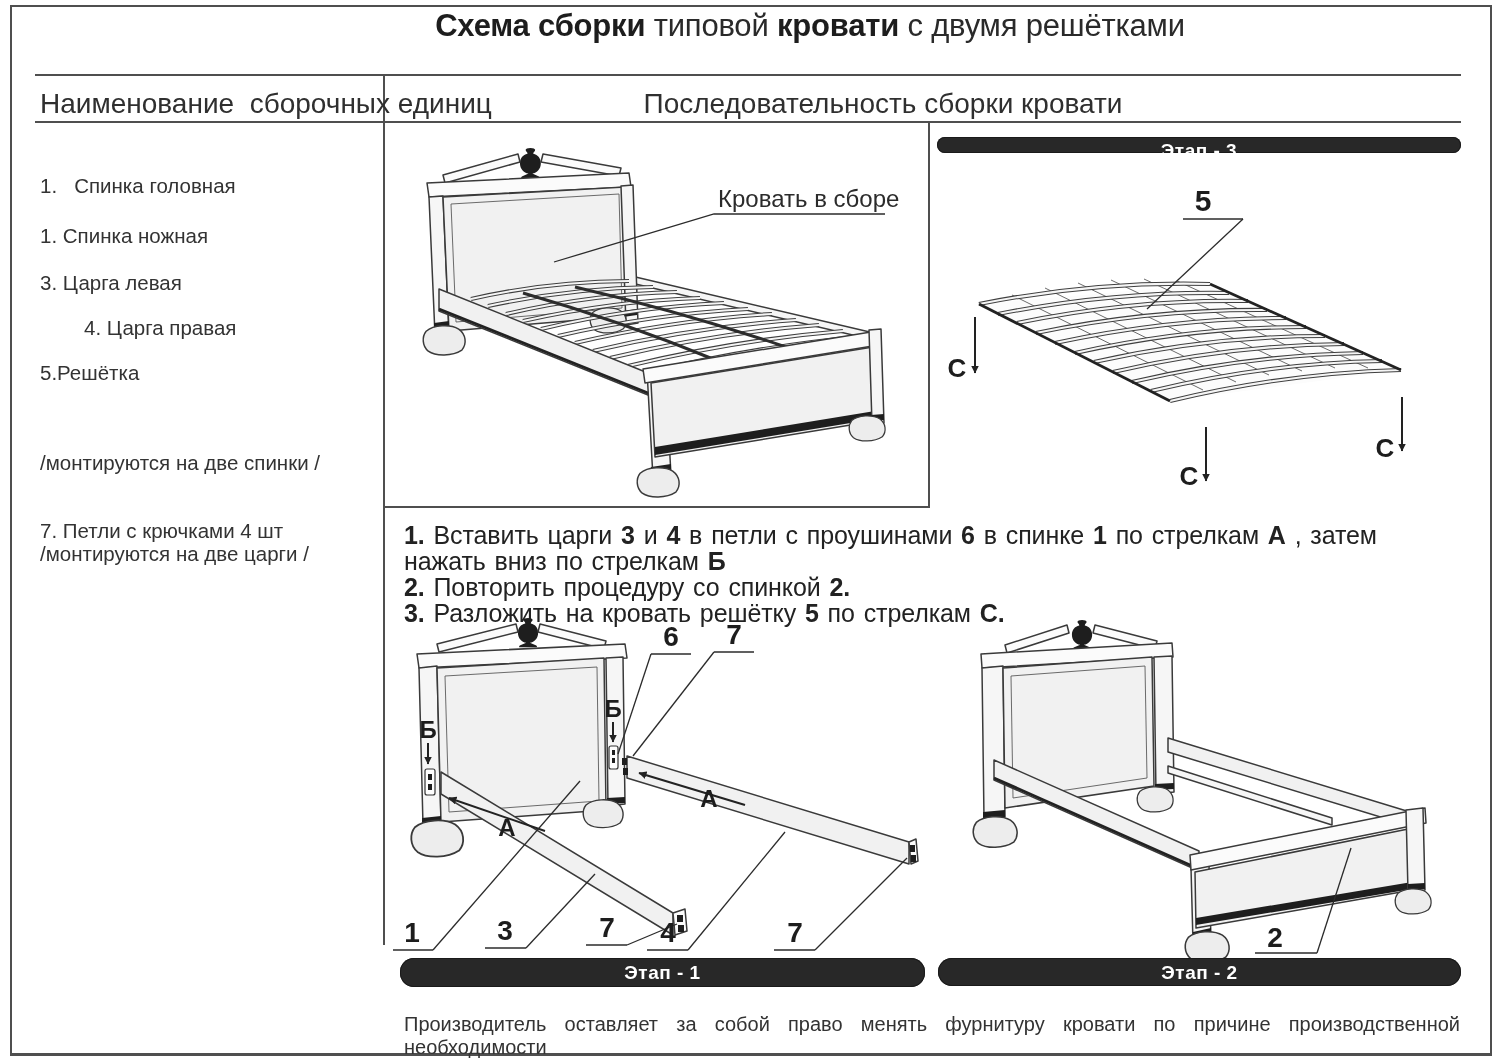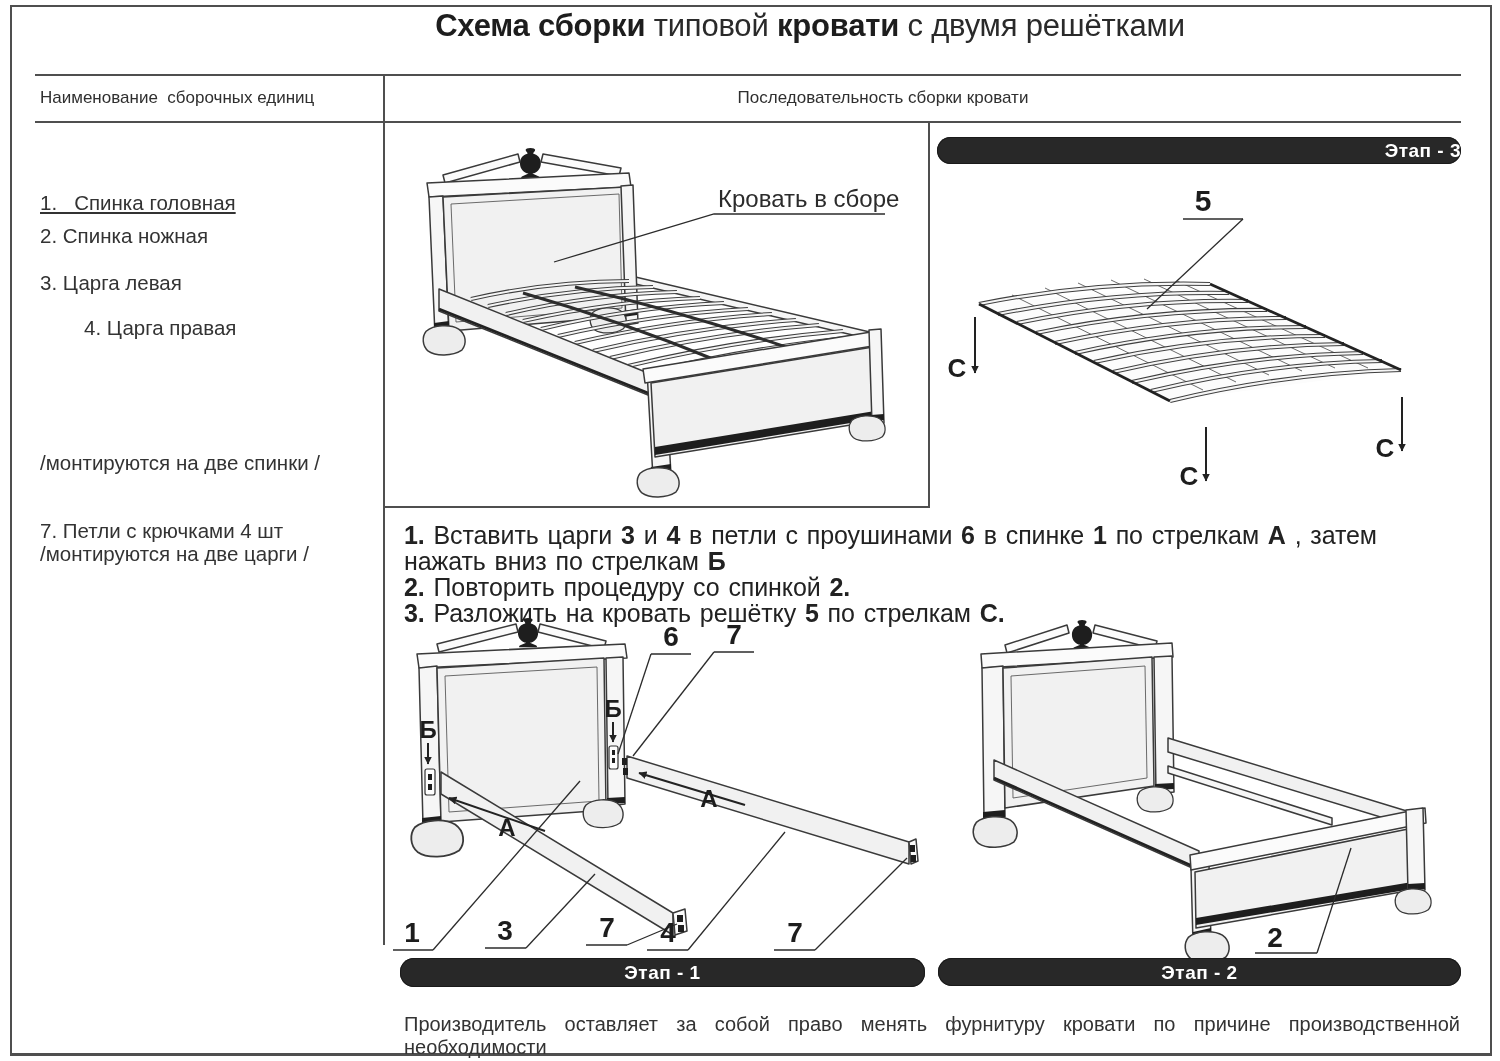--- a/index.html
+++ b/index.html
@@ -5,21 +5,21 @@
   html,body{margin:0;padding:0;background:#ffffff;}
   body{width:1500px;height:1061px;position:relative;overflow:hidden;
        font-family:"Liberation Sans",sans-serif;color:#2e2e2e;}
   .abs{position:absolute;}
   .frame{left:10px;top:5px;width:1478px;height:1046px;border:2px solid #4f4f4f;border-bottom-width:3px;}
   .hline{height:2px;background:#4f4f4f;}
   .vline{width:2px;background:#4f4f4f;}
   .title{left:120px;width:1380px;top:8px;text-align:center;font-size:31px;letter-spacing:-0.2px;color:#1d1d1d;white-space:pre;}
   .title .bold{font-weight:700;}
   .title .reg{font-weight:400;color:#2a2a2a;}
-  .colhead{font-size:17px;color:#2f2f2f;white-space:pre;}
+  .colhead{font-size:28px;color:#2f2f2f;white-space:pre;}
   .parts{left:40px;top:150px;width:330px;}
   .part{position:absolute;left:0;font-size:20.5px;line-height:23px;color:#333;}
   .part .lab{white-space:pre;}
   .part .note{white-space:pre-line;}
   .instr-wrap{left:404px;top:522px;width:1060px;}
   .instr{font-size:25px;line-height:26px;color:#222;word-spacing:2px;letter-spacing:-0.1px;}
   .instr .b{font-weight:700;}
   .banner{background:#282828;border-radius:14px;text-align:center;color:#ffffff;
           font-weight:700;font-size:19px;letter-spacing:0.5px;box-shadow:0 0 0 1px #1a1a1a inset;}
   .footer{left:404px;top:1013px;width:1056px;font-size:20px;color:#333;
@@ -62,33 +62,34 @@
 <div class="abs hline" style="left:35px;top:74px;width:1426px;"></div>
 <div class="abs hline" style="left:35px;top:121px;width:1426px;"></div>
 <div class="abs vline" style="left:383px;top:74px;height:871px;"></div>
 <div class="abs vline" style="left:928px;top:121px;height:387px;"></div>
 <div class="abs hline" style="left:383px;top:506px;width:547px;"></div>
 
 <div class="abs colhead" style="left:40px;top:88px;">Наименование  сборочных единиц</div>
 <div class="abs colhead" style="left:383px;top:88px;width:1000px;text-align:center;">Последовательность сборки кровати</div>
 
 <div class="abs parts">
-  <div class="part" style="top:41px;text-decoration:underline;">
+  <div class="part" style="top:24px;">
       <div class="lab">1.   Спинка головная</div>
     </div>
   <div class="part" style="top:74px;">
-      <div class="lab">2. Спинка ножная</div>
+      <div class="lab">1. Спинка ножная</div>
     </div>
   <div class="part" style="top:121px;">
       <div class="lab">3. Царга левая</div>
     </div>
   <div class="part" style="top:166px;margin-left:44px;">
       <div class="lab">4. Царга правая</div>
     </div>
   <div class="part" style="top:211px;">
+      <div class="lab">5.Решётка</div>
     </div>
   <div class="part" style="top:301px;">
       <div class="note">/монтируются на две спинки /</div>
     </div>
   <div class="part" style="top:369px;">
       <div class="lab">7. Петли с крючками 4 шт</div>
       <div class="note">/монтируются на две царги /</div>
     </div>
 </div>
 
@@ -152,21 +153,21 @@
     <use href="#footblob" class="foot" transform="translate(252,346) scale(1.05)"></use>
     <use href="#footblob" class="foot" transform="translate(464,294) scale(0.9)"></use>
   </g>
 
   <g>
     <polyline class="lead" points="169,139 329,91 500,91"></polyline>
     <text class="callout-txt" x="333" y="84">Кровать в сборе</text>
   </g>
 </svg>
 
-<div class="abs banner" style="left:937px;top:137px;width:524px;height:27px;line-height:27px;text-align:right;">Этап - 3</div>
+<div class="abs banner" style="left:937px;top:137px;width:524px;height:16px;line-height:27px;">Этап - 3</div>
 
 <svg class="diag" style="left:937px;top:168px;" width="523" height="340" viewBox="0 0 523 340">
   <polygon fill="#fcfcfc" stroke="none" points="42,136 273,116 464,202 233,233"></polygon>
   <g>
     <line class="thin" x1="75" y1="127" x2="266" y2="222"></line>
     <line class="thin" x1="108" y1="120" x2="299" y2="214"></line>
     <line class="thin" x1="141" y1="115" x2="332" y2="207"></line>
     <line class="thin" x1="174" y1="112" x2="365" y2="203"></line>
     <line class="thin" x1="207" y1="111" x2="398" y2="200"></line>
     <line class="thin" x1="240" y1="113" x2="431" y2="200"></line>

